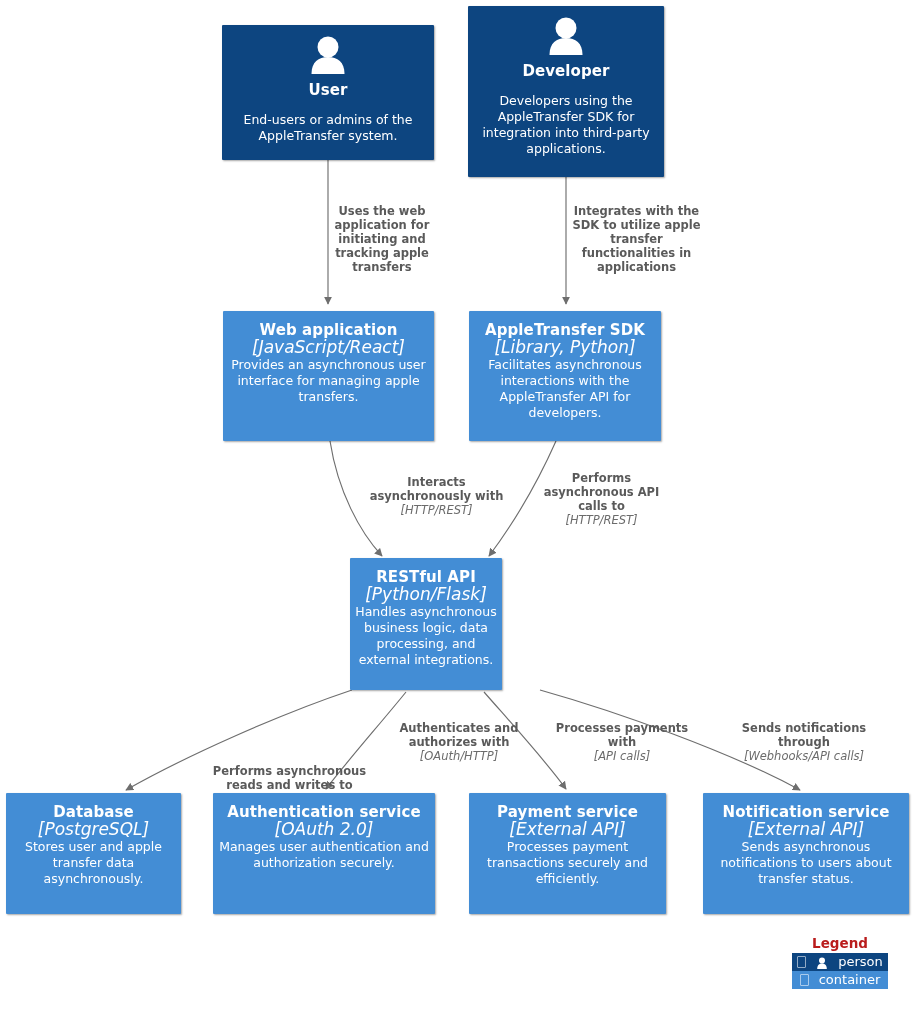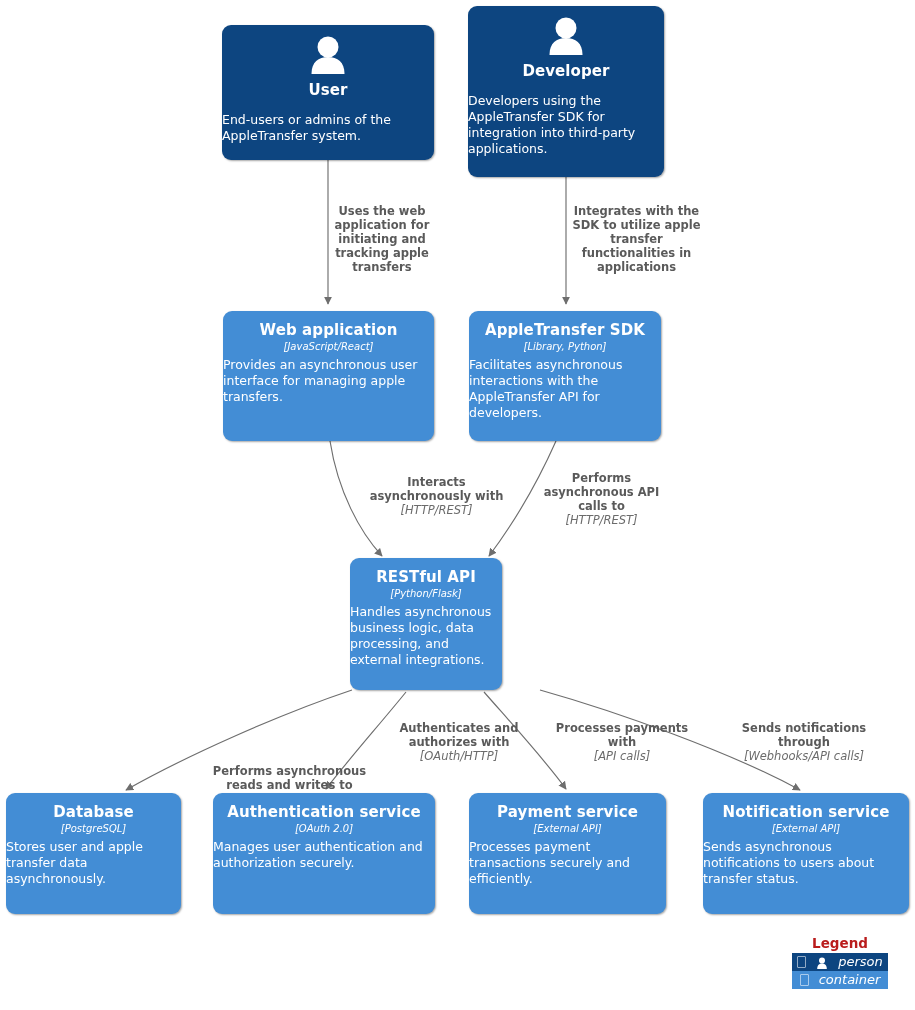--- a/index.html
+++ b/index.html
@@ -8,46 +8,46 @@
     background:#ffffff;
     font-family:"DejaVu Sans","Liberation Sans",sans-serif;
     -webkit-font-smoothing:antialiased;
   }
   #canvas{position:absolute;left:0;top:0;width:915px;height:1010px;}
   svg.edges{position:absolute;left:0;top:0;width:915px;height:1010px;pointer-events:none;}
 
   .node{
     position:absolute;box-sizing:border-box;
     display:flex;flex-direction:column;align-items:center;
-    color:#ffffff;border-radius:9px;
+    text-align:center;color:#ffffff;border-radius:1px;
     box-shadow:1px 1px 2px rgba(0,0,0,0.35);
   }
   .node.person{background:#0d4580;}
   .node.container{background:#438dd5;}
 
   .person-icon{margin-top:11px;margin-bottom:2px;}
   .node-title{font-weight:bold;font-size:15px;line-height:19px;letter-spacing:.1px;}
-  .node-tech{font-style:italic;font-size:10px;line-height:14px;}
+  .node-tech{font-style:italic;font-size:17px;line-height:14px;}
   .node-desc{font-size:12.5px;line-height:16px;padding:0 0;}
   .person .node-desc{margin-top:12px;}
   .container .node-desc{margin-top:3px;}
   .person .node-title{margin-top:1px;}
   .container .node-title{margin-top:10px;}
 
   .edge-label{
     position:absolute;text-align:center;color:#5a5a5a;
     font-size:11.5px;line-height:14px;font-weight:bold;
   }
   .edge-label .tech{display:block;font-weight:normal;font-style:italic;color:#6b6b6b;font-size:11.5px;line-height:14px;}
 
   .legend{position:absolute;}
   .legend-title{font-weight:bold;font-size:13.5px;color:#b91c1c;line-height:16px;text-align:center;}
   .legend-row{
     display:flex;align-items:center;justify-content:center;gap:10px;
-    height:18px;color:#fff;font-size:13px;line-height:18px;font-style:italic;
+    height:18px;color:#fff;font-size:13px;line-height:18px;
   }
   .legend-row.person{background:#0d4580;}
   .legend-row.container{background:#438dd5;}
   .legend-swatch{width:9px;height:12px;border:1px solid rgba(255,255,255,.55);border-radius:1px;box-sizing:border-box;}
   .legend-person-glyph{display:inline-block;width:12px;height:12px;}
 </style>
 </head>
 <body>
 
 <div id="canvas">

